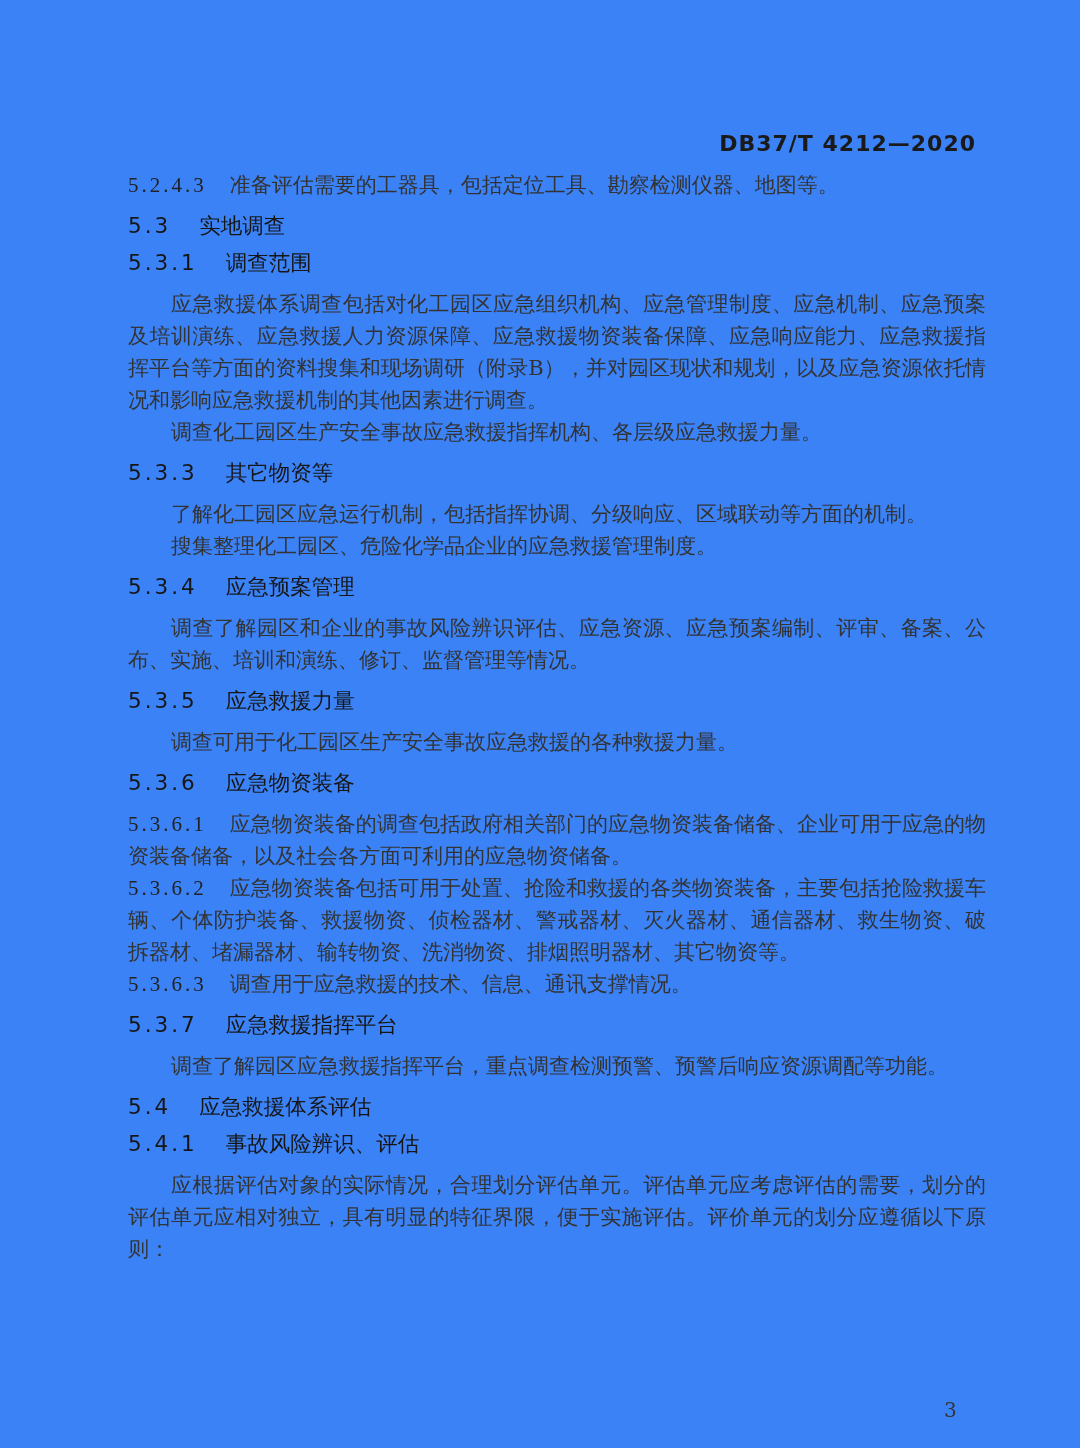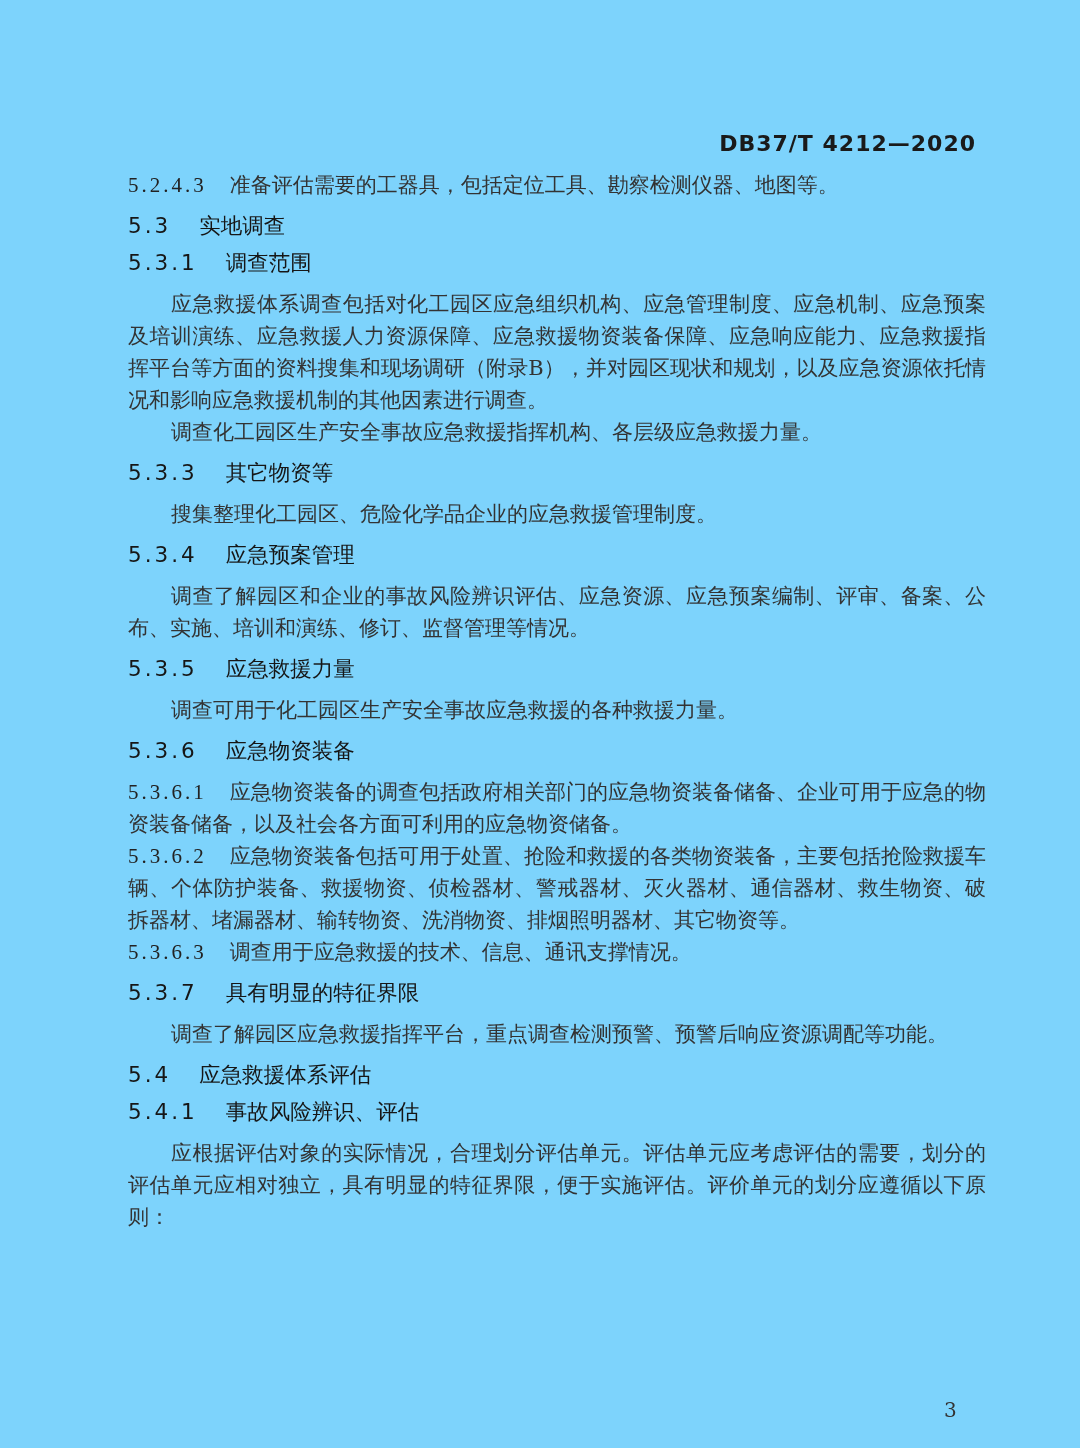--- a/index.html
+++ b/index.html
@@ -4,21 +4,21 @@
 <style>
   html, body {
     margin: 0;
     padding: 0;
     background: #ffffff;
   }
   .page {
     position: relative;
     width: 1080px;
     height: 1448px;
-    background: #7dd3fc;
+    background: #3b82f6;
     overflow: hidden;
   }
   .doc-header {
     position: absolute;
     top: 131px;
     right: 104px;
     font-family: "DejaVu Sans", "Liberation Sans", sans-serif;
     font-weight: 600;
     font-size: 22px;
     letter-spacing: 1px;
@@ -85,39 +85,40 @@
 
     <h3 class="heading"><span class="h-num">5.3.1</span><span>调查范围</span></h3>
 
     <p class="para">应急救援体系调查包括对化工园区应急组织机构、应急管理制度、应急机制、应急预案及培训演练、应急救援人力资源保障、应急救援物资装备保障、应急响应能力、应急救援指挥平台等方面的资料搜集和现场调研（附录B），并对园区现状和规划，以及应急资源依托情况和影响应急救援机制的其他因素进行调查。</p>
 
 
     <p class="para">调查化工园区生产安全事故应急救援指挥机构、各层级应急救援力量。</p>
 
     <h3 class="heading"><span class="h-num">5.3.3</span><span>其它物资等</span></h3>
 
+    <p class="para">了解化工园区应急运行机制，包括指挥协调、分级响应、区域联动等方面的机制。</p>
     <p class="para">搜集整理化工园区、危险化学品企业的应急救援管理制度。</p>
 
     <h3 class="heading"><span class="h-num">5.3.4</span><span>应急预案管理</span></h3>
 
     <p class="para">调查了解园区和企业的事故风险辨识评估、应急资源、应急预案编制、评审、备案、公布、实施、培训和演练、修订、监督管理等情况。</p>
 
     <h3 class="heading"><span class="h-num">5.3.5</span><span>应急救援力量</span></h3>
 
     <p class="para">调查可用于化工园区生产安全事故应急救援的各种救援力量。</p>
 
     <h3 class="heading"><span class="h-num">5.3.6</span><span>应急物资装备</span></h3>
 
     <p class="clause"><span class="clause-num">5.3.6.1</span><span>应急物资装备的调查包括政府相关部门的应急物资装备储备、企业可用于应急的物资装备储备，以及社会各方面可利用的应急物资储备。</span></p>
 
     <p class="clause"><span class="clause-num">5.3.6.2</span><span>应急物资装备包括可用于处置、抢险和救援的各类物资装备，主要包括抢险救援车辆、个体防护装备、救援物资、侦检器材、警戒器材、灭火器材、通信器材、救生物资、破拆器材、堵漏器材、输转物资、洗消物资、排烟照明器材、其它物资等。</span></p>
 
     <p class="clause"><span class="clause-num">5.3.6.3</span><span>调查用于应急救援的技术、信息、通讯支撑情况。</span></p>
 
-    <h3 class="heading"><span class="h-num">5.3.7</span><span>具有明显的特征界限</span></h3>
+    <h3 class="heading"><span class="h-num">5.3.7</span><span>应急救援指挥平台</span></h3>
 
     <p class="para">调查了解园区应急救援指挥平台，重点调查检测预警、预警后响应资源调配等功能。</p>
 
     <h3 class="heading"><span class="h-num">5.4</span><span>应急救援体系评估</span></h3>
 
     <h3 class="heading"><span class="h-num">5.4.1</span><span>事故风险辨识、评估</span></h3>
 
 
 
     <p class="para">应根据评估对象的实际情况，合理划分评估单元。评估单元应考虑评估的需要，划分的评估单元应相对独立，具有明显的特征界限，便于实施评估。评价单元的划分应遵循以下原则：</p>

